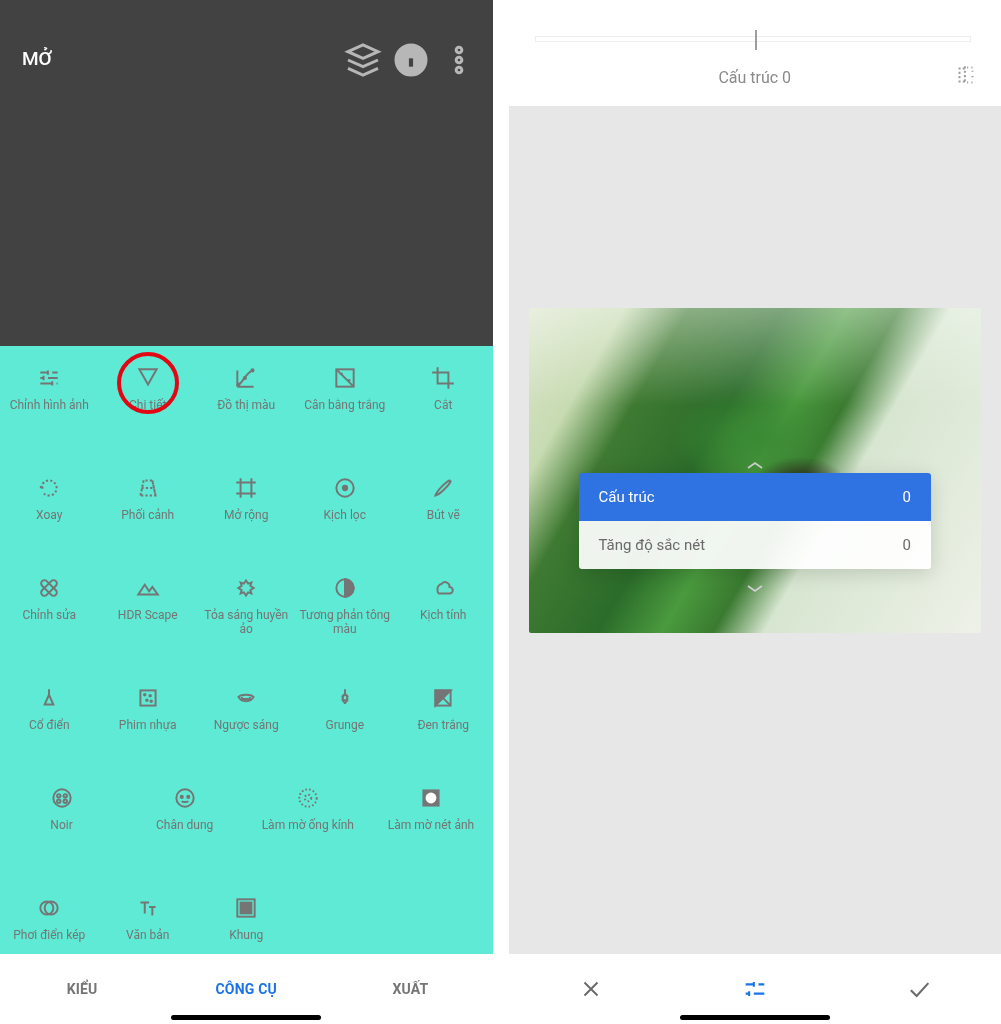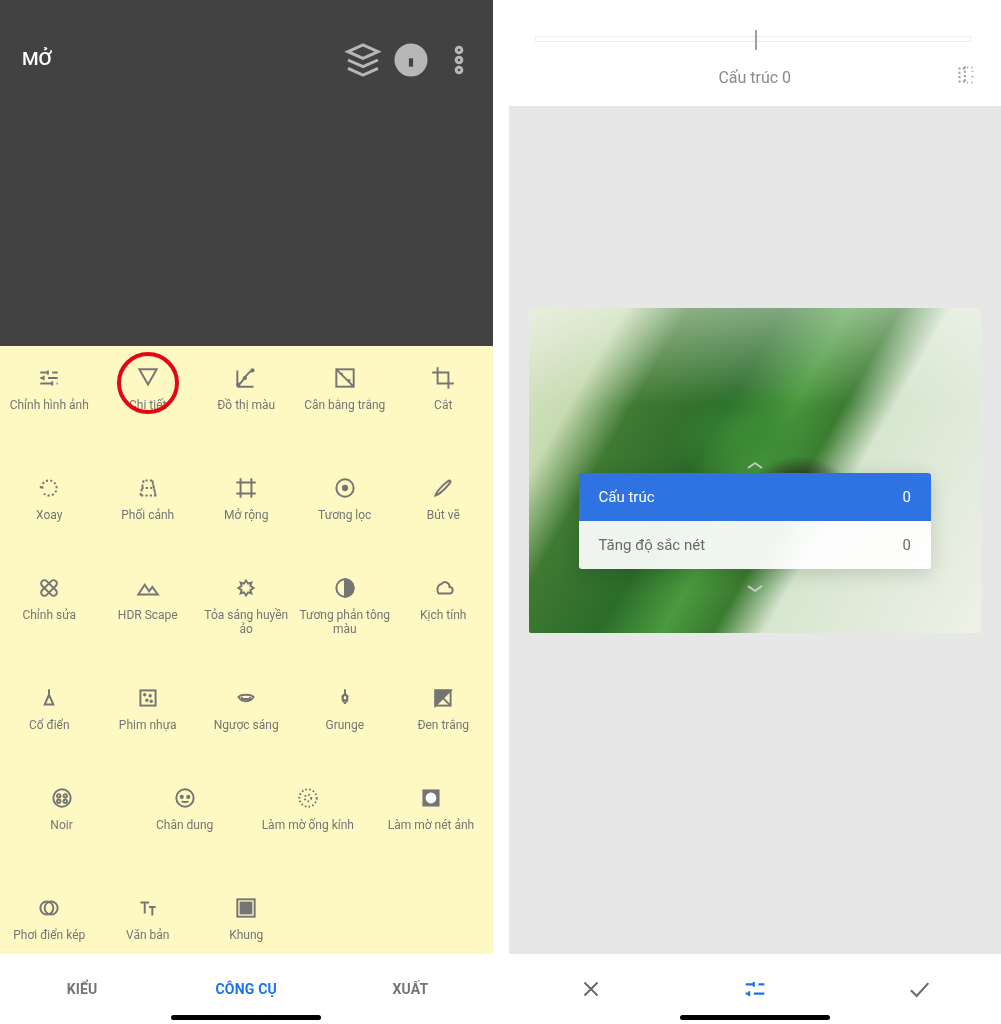--- a/index.html
+++ b/index.html
@@ -7,21 +7,21 @@
 .phone{flex:1;height:100%;position:relative;display:flex;flex-direction:column;background:#fff}
 .phone.left{border-right:8px solid #fff}
 .phone.right{border-left:8px solid #fff;background:#e7e7e7}
 
 
 .l-header{height:346px;background:#424242;position:relative}
 .l-open{position:absolute;top:47px;left:22px;color:#fff;font-size:19px;font-weight:500}
 .l-top-icons{position:absolute;top:40px;right:14px;display:flex;gap:8px;align-items:center}
 .l-top-icons .hi{width:40px;height:40px;display:flex;align-items:center;justify-content:center;color:#b7b7b7}
 .l-top-icons .hi.info svg circle{fill:#b7b7b7}
-.l-grid{flex:1;overflow:hidden;background:#fef9c3;padding:10px 0 0 0}
+.l-grid{flex:1;overflow:hidden;background:#5eead4;padding:10px 0 0 0}
 .l-row{display:flex;height:100px}
 .l-row.tall{height:110px}
 .tool{flex:1;display:flex;flex-direction:column;align-items:center;justify-content:flex-start;gap:7px;padding-top:8px;color:#757575;font-size:12px;text-align:center;line-height:1.15;cursor:pointer;position:relative}
 .tool .ic{height:28px;display:flex;align-items:center;justify-content:center}
 .tool svg{width:26px;height:26px}
 .circle-mark{position:absolute;width:62px;height:62px;border:4px solid #e30613;border-radius:50%;top:-4px;left:50%;transform:translateX(-50%);pointer-events:none}
 .l-bottom{height:70px;display:flex;align-items:center;border-top:0;position:relative}
 .l-bottom .tab{flex:1;text-align:center;font-size:14px;font-weight:700;color:#757575;letter-spacing:.2px}
 .l-bottom .tab.active{color:#1a73e8}
 .home-ind{position:absolute;bottom:4px;left:50%;transform:translateX(-50%);width:150px;height:5px;background:#000;border-radius:3px}
@@ -155,21 +155,21 @@
           </div>
           <span>Mở rộng</span>
         </div>
       <div class="tool">
           <div class="ic">
             <svg viewBox="0 0 24 24">
               <circle cx="12" cy="12" r="8"></circle>
               <circle cx="12" cy="12" r="2" fill="currentColor"></circle>
             </svg>
           </div>
-          <span>Tương lọc</span>
+          <span>Kịch lọc</span>
         </div>
       <div class="tool">
           <div class="ic">
             <svg viewBox="0 0 24 24">
               <path d="M5 19c1-4 9-12 13-14l1 1c-2 4-10 12-14 13z"></path>
             </svg>
           </div>
           <span>Bút vẽ</span>
         </div>
     </div>

